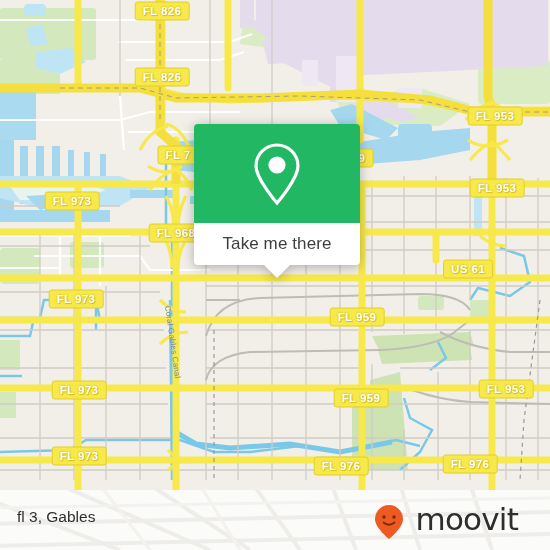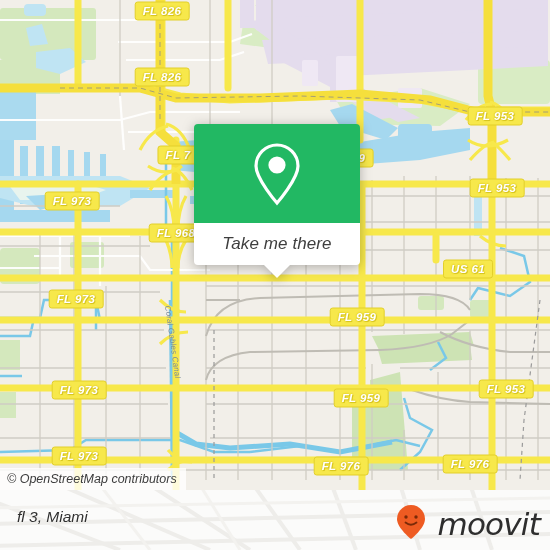--- a/index.html
+++ b/index.html
@@ -7,21 +7,20 @@
     margin: 0; padding: 0;
     width: 550px; height: 550px;
     font-family: "Liberation Sans", sans-serif;
     overflow: hidden;
   }
   #app {
     position: relative;
     width: 550px; height: 550px;
     background: #0c4a6e;
     overflow: hidden;
-    font-style: italic;
   }
 
   
   #map {
     position: absolute;
     left: 0; top: 0;
     width: 550px; height: 490px;
     background: #f2efe9;
     overflow: hidden;
   }
@@ -127,23 +126,23 @@
   }
   #footer-address {
     position: absolute;
     left: 17px; top: 18px;
     font-size: 15.5px;
     color: #2f2f2f;
     z-index: 3;
   }
   #moovit-logo {
     position: absolute;
-    right: 10px; top: 14px;
+    right: 32px; top: 14px;
     display: flex;
-    align-items: flex-end;
+    align-items: flex-start;
     z-index: 3;
     gap: 10px;
   }
   #moovit-word {
     font-size: 31px;
     color: #2e2e2e;
     letter-spacing: -0.8px;
     line-height: 31px;
     font-family: "DejaVu Sans", sans-serif;
     font-weight: normal;
@@ -394,21 +393,20 @@
       <div class="shield" style="left:79px;top:390px">FL 973</div>
       <div class="shield" style="left:361px;top:398px">FL 959</div>
       <div class="shield" style="left:506px;top:389px">FL 953</div>
       <div class="shield" style="left:79px;top:456px">FL 973</div>
       <div class="shield" style="left:341px;top:466px">FL 976</div>
       <div class="shield" style="left:470px;top:464px">FL 976</div>
     </div>
 
     <div class="canal-label" style="left:172px;top:305px;transform:rotate(82deg)">Coral Gables Canal</div>
 
-    <div id="attribution">© OpenStreetMap contributors</div>
   </div>
 
   <div id="callout">
     <div id="callout-top">
       <svg width="58" height="70" viewBox="0 0 58 70">
         <path d="M29 6 C17.4 6 8 15.4 8 27 C8 40 29 64 29 64 C29 64 50 40 50 27 C50 15.4 40.6 6 29 6 Z" fill="none" stroke="#ffffff" stroke-width="3.2"></path>
         <circle cx="29" cy="26" r="8.6" fill="#ffffff"></circle>
       </svg>
     </div>
     <div id="callout-bottom">
@@ -431,21 +429,21 @@
         <path d="M-10 34 L550 22"></path>
         <path d="M-10 56 L550 44"></path>
       </g>
       <g stroke="#f3f2ef" stroke-width="3" fill="none">
         <path d="M-10 18 L550 8"></path>
         <path d="M100 -5 L150 60"></path>
         <path d="M200 -5 L240 60"></path>
       </g>
     </svg>
 
-    <div id="footer-address">fl 3, Miami</div>
+    <div id="footer-address">fl 3, Gables</div>
 
     <div id="moovit-logo">
       <svg id="moovit-pin" width="32" height="36" viewBox="0 0 32 36">
         <path d="M16 1 C8.3 1 2 7.3 2 15 C2 24 16 35 16 35 C16 35 30 24 30 15 C30 7.3 23.7 1 16 1 Z" fill="#ee5b22"></path>
         <circle cx="11" cy="13" r="1.7" fill="#7a2a08"></circle>
         <circle cx="21" cy="13" r="1.7" fill="#7a2a08"></circle>
         <path d="M10.5 18.5 Q16 23 21.5 18.5" stroke="#7a2a08" stroke-width="1.8" fill="none" stroke-linecap="round"></path>
       </svg>
       <span id="moovit-word">moovit</span>
     </div>

